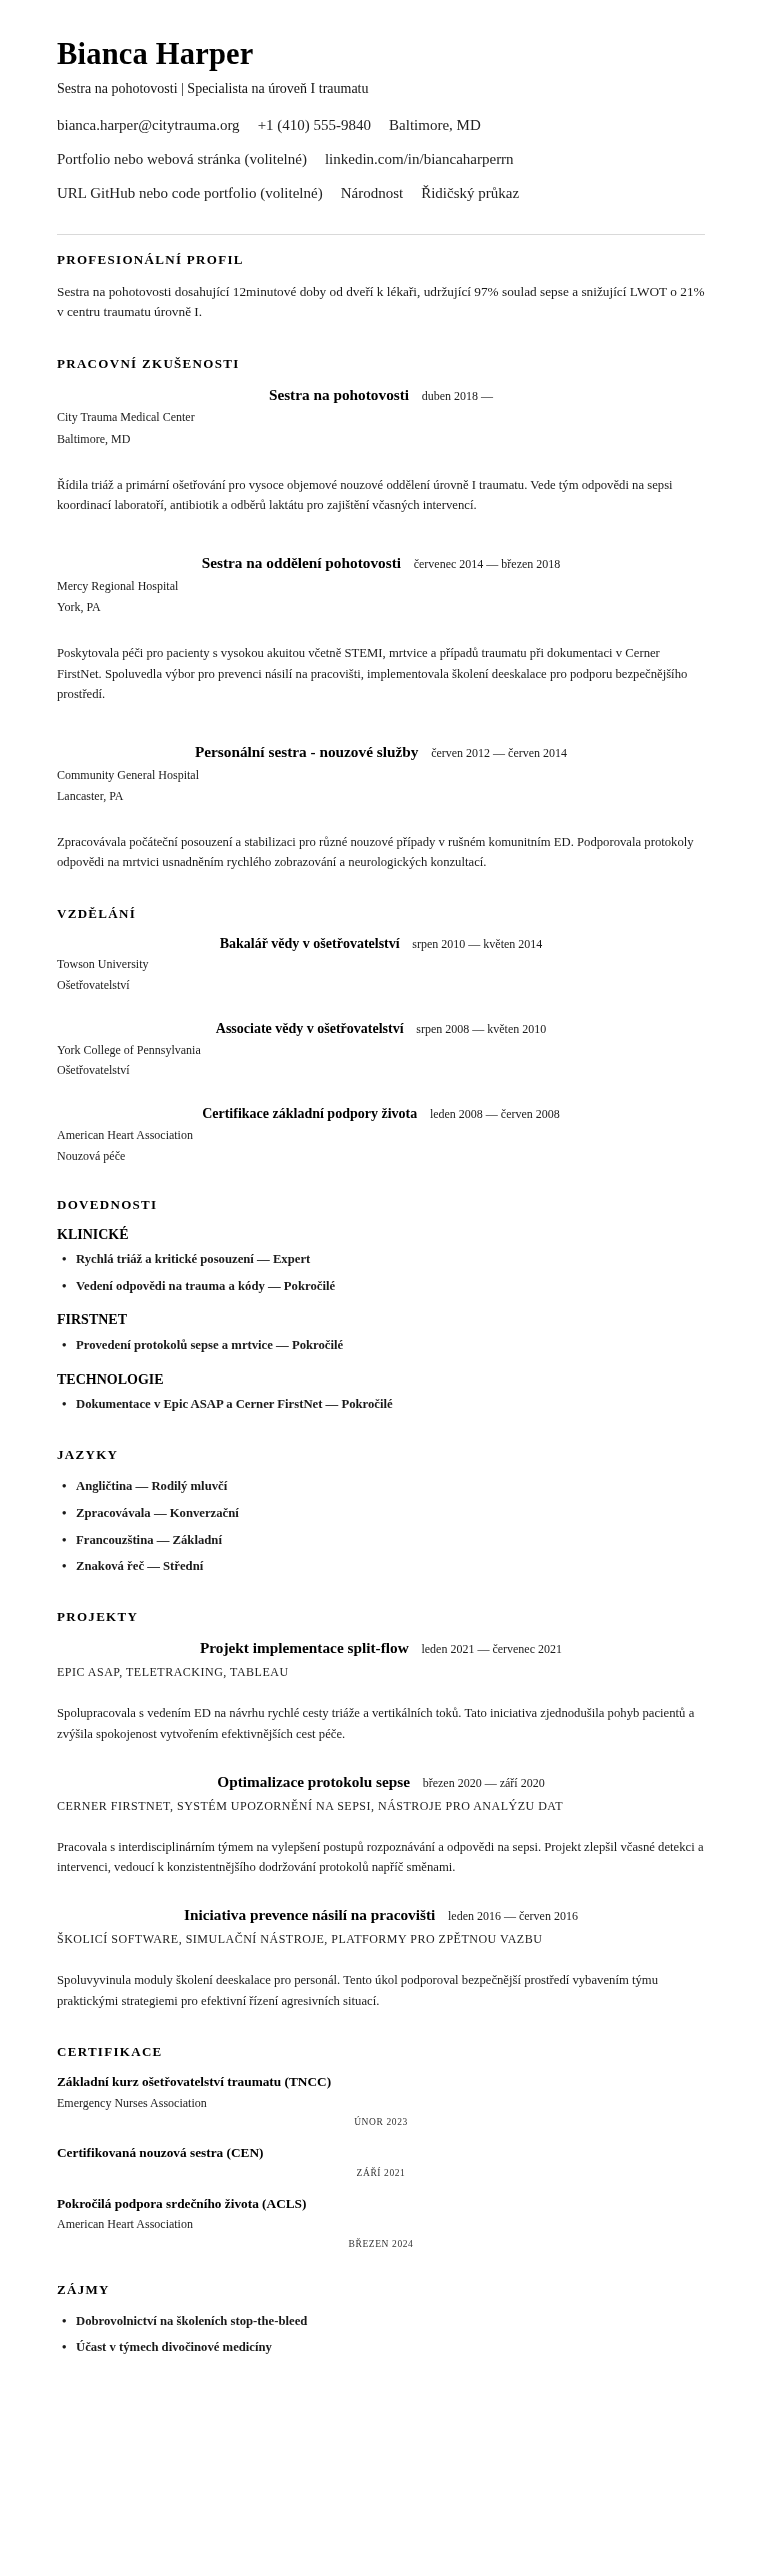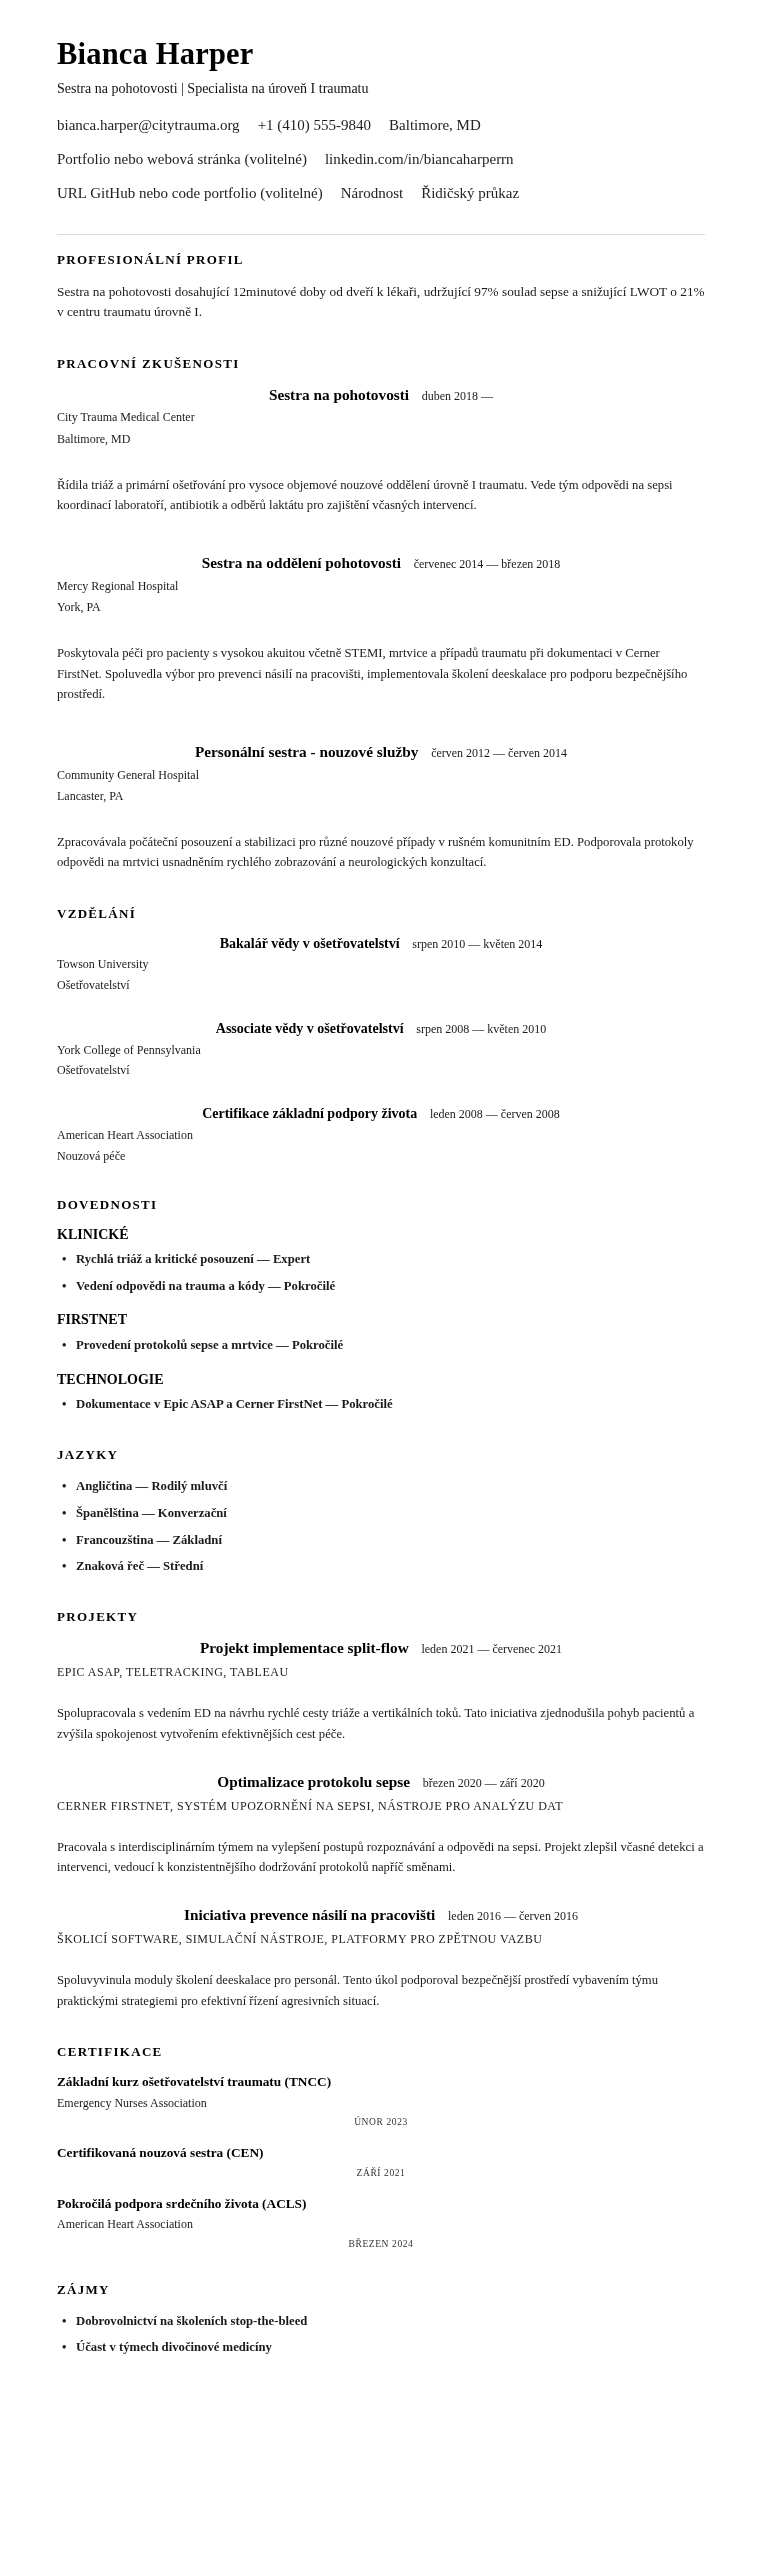--- a/index.html
+++ b/index.html
@@ -272,21 +272,21 @@
       <ul class="bullets">
         <li>Dokumentace v Epic ASAP a Cerner FirstNet — Pokročilé</li>
       </ul>
     </div>
   </section>
 
   <section class="section">
     <h2 class="section-heading">JAZYKY</h2>
     <ul class="bullets">
       <li>Angličtina — Rodilý mluvčí</li>
-      <li>Španělština — Konverzační</li>
+      <li>Zpracovávala — Konverzační</li>
       <li>Francouzština — Základní</li>
       <li>Znaková řeč — Střední</li>
     </ul>
   </section>
 
   <section class="section">
     <h2 class="section-heading">PROJEKTY</h2>
 
     <article class="project-entry">
       <div class="entry-head">

